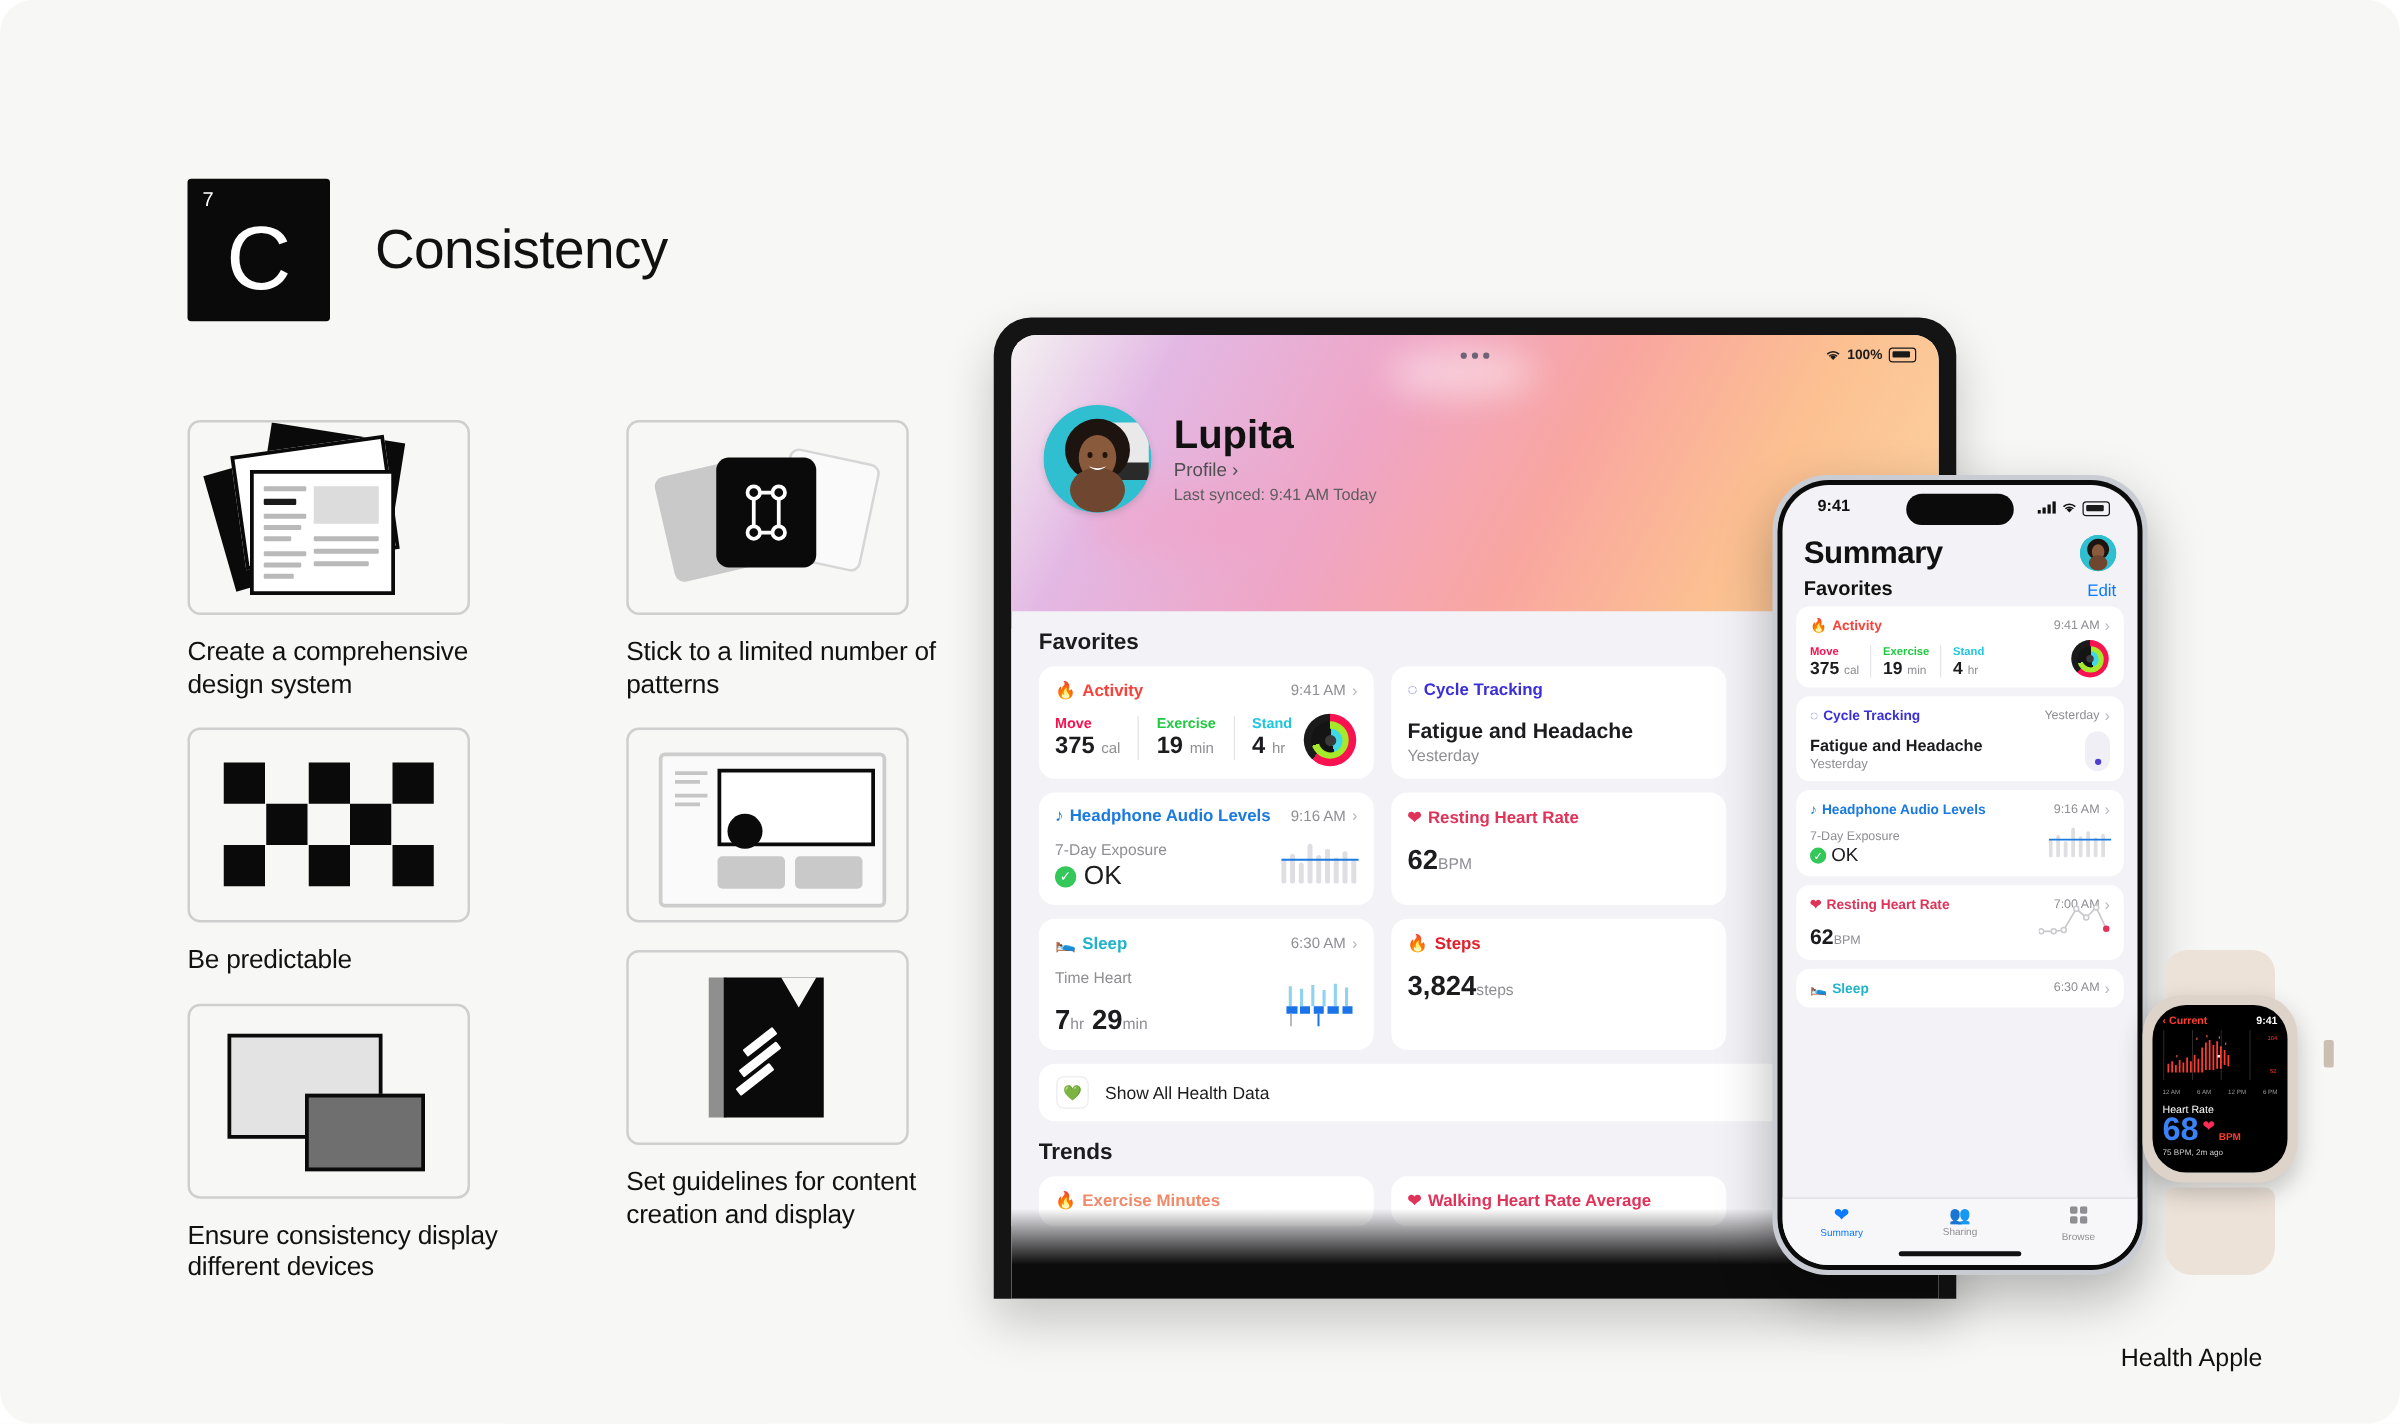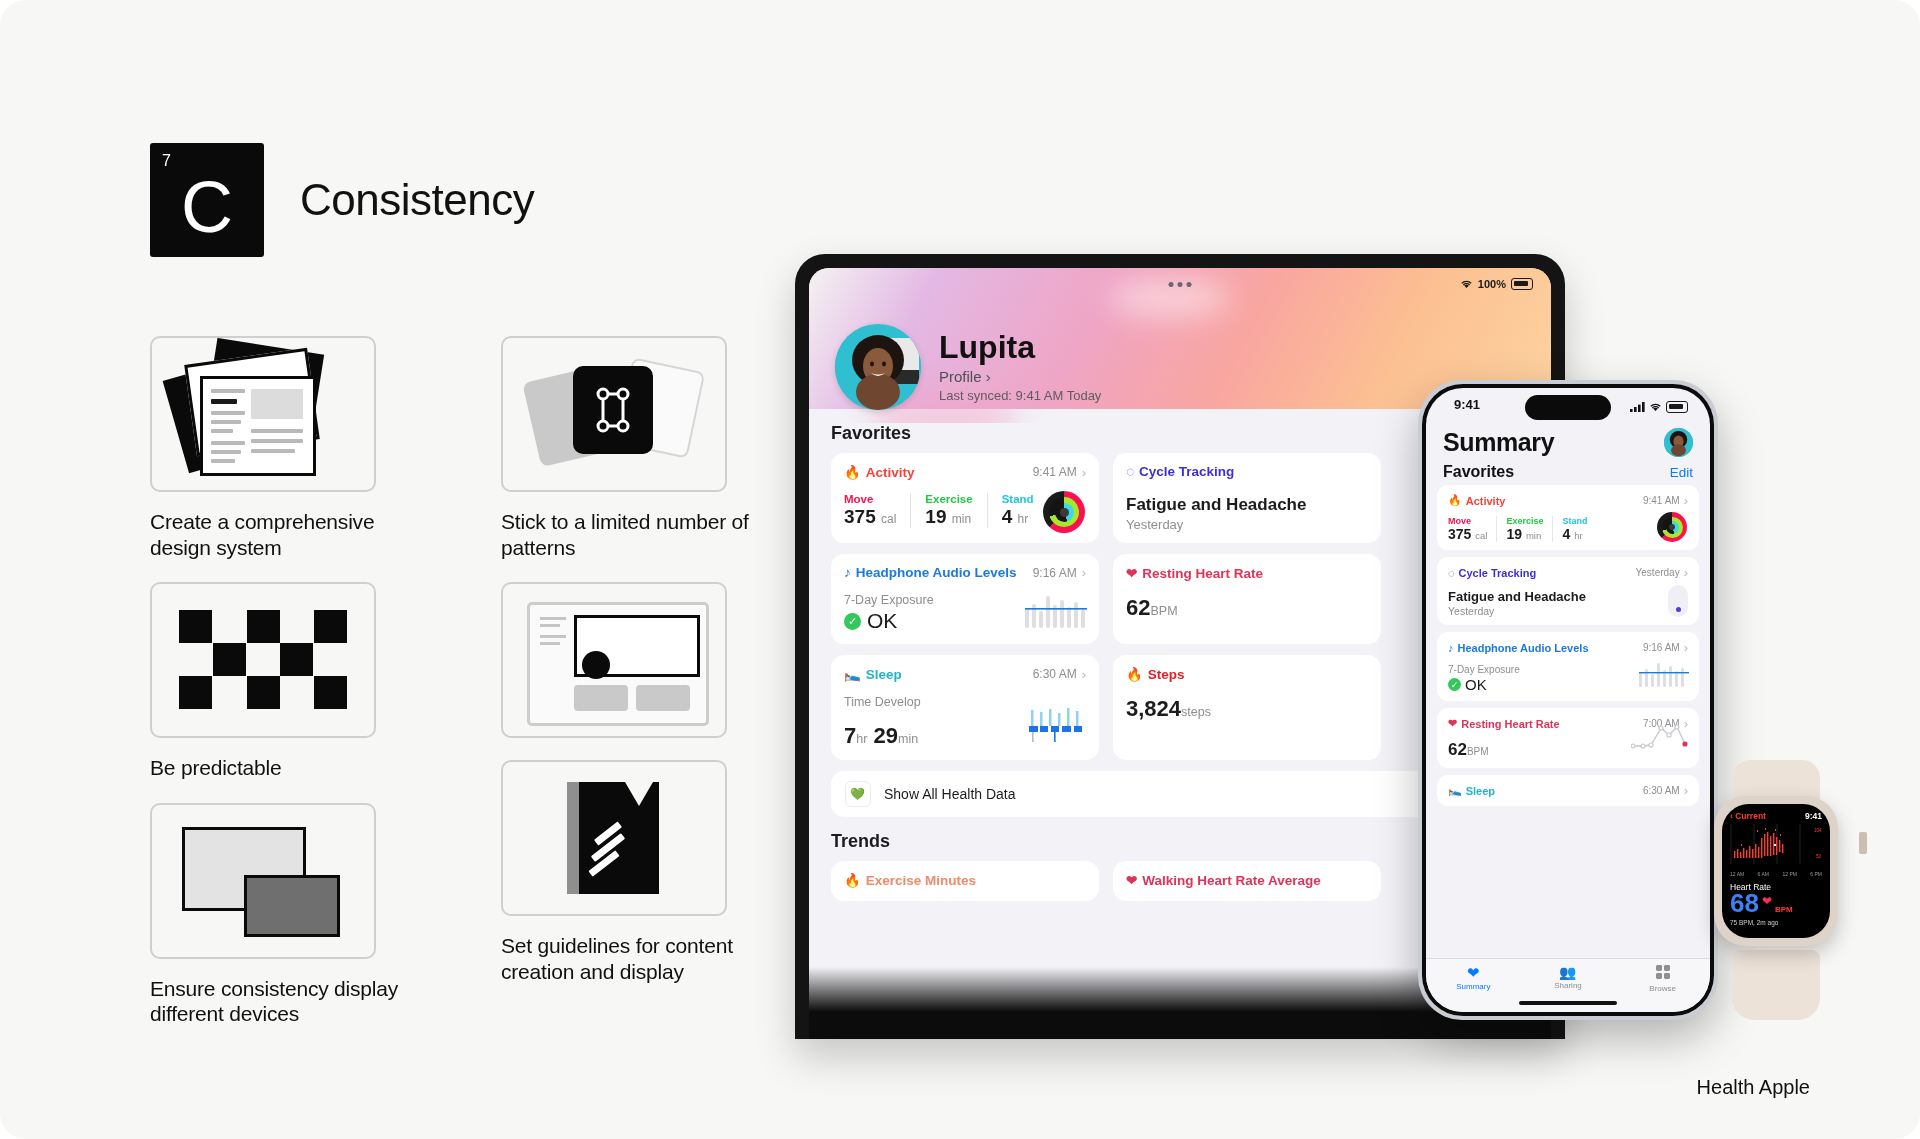--- a/index.html
+++ b/index.html
@@ -93,21 +93,21 @@
   .ipad{
     position:absolute;left:795px;top:254px;width:770px;height:785px;
     background:#141414;border-radius:30px 30px 0 0;
     padding:14px 14px 0 14px;box-sizing:border-box;
     box-shadow:0 18px 40px rgba(0,0,0,.20);
   }
   .ipad-screen{
     width:742px;height:771px;background:#f2f2f7;border-radius:20px 20px 0 0;overflow:hidden;position:relative;
   }
   .ipad-hero{
-    position:relative;height:141px;
+    position:relative;height:221px;
     background:linear-gradient(118deg,#f4f2f2 0%,#e3b8e4 16%,#efa5c5 38%,#f9a6a0 58%,#fcc091 78%,#fdd3a0 100%);
   }
   .ipad-hero .blob{position:absolute;border-radius:50%;filter:blur(14px);opacity:.45;}
   .ipad-status{position:absolute;right:18px;top:10px;display:flex;align-items:center;gap:5px;font-size:11px;font-weight:600;color:#1a1a1a;}
   .wifi-ic{width:13px;height:10px;position:relative;}
   .batt{width:20px;height:10px;border:1.3px solid #1a1a1a;border-radius:3px;position:relative;}
   .batt::after{content:"";position:absolute;left:1.5px;top:1.5px;width:14px;height:5px;background:#1a1a1a;border-radius:1px;}
   .dots3{position:absolute;left:50%;top:14px;transform:translateX(-50%);display:flex;gap:4px;}
   .dots3 i{width:5px;height:5px;border-radius:50%;background:#6d6478;display:block;}
   .profile-row{position:absolute;left:26px;top:56px;display:flex;align-items:center;gap:18px;}
@@ -501,21 +501,21 @@
             <div class="hc-top">
               <div class="hc-name" style="color:#22b3c9">
                 <span>🛌</span>
                 <span>Sleep</span>
               </div>
               <div class="hc-time">
                 <span>6:30 AM</span>
                   <span class="chev">›</span>
               </div>
             </div>
-            <div class="small-lab">Time Develop</div>
+            <div class="small-lab">Time Heart</div>
             <div class="val-row">
               <span>7</span><span class="u">hr</span>
               <span>29</span><span class="u">min</span>
             </div>
             <div class="spark">
               <svg width="58" height="38" viewBox="0 0 58 38">
                 <g fill="#8fd3ef">
                   <rect x="2" y="4" width="2.5" height="16"></rect>
                     <rect x="11" y="6" width="2.5" height="14"></rect>
                   <rect x="20" y="3" width="2.5" height="17"></rect>

